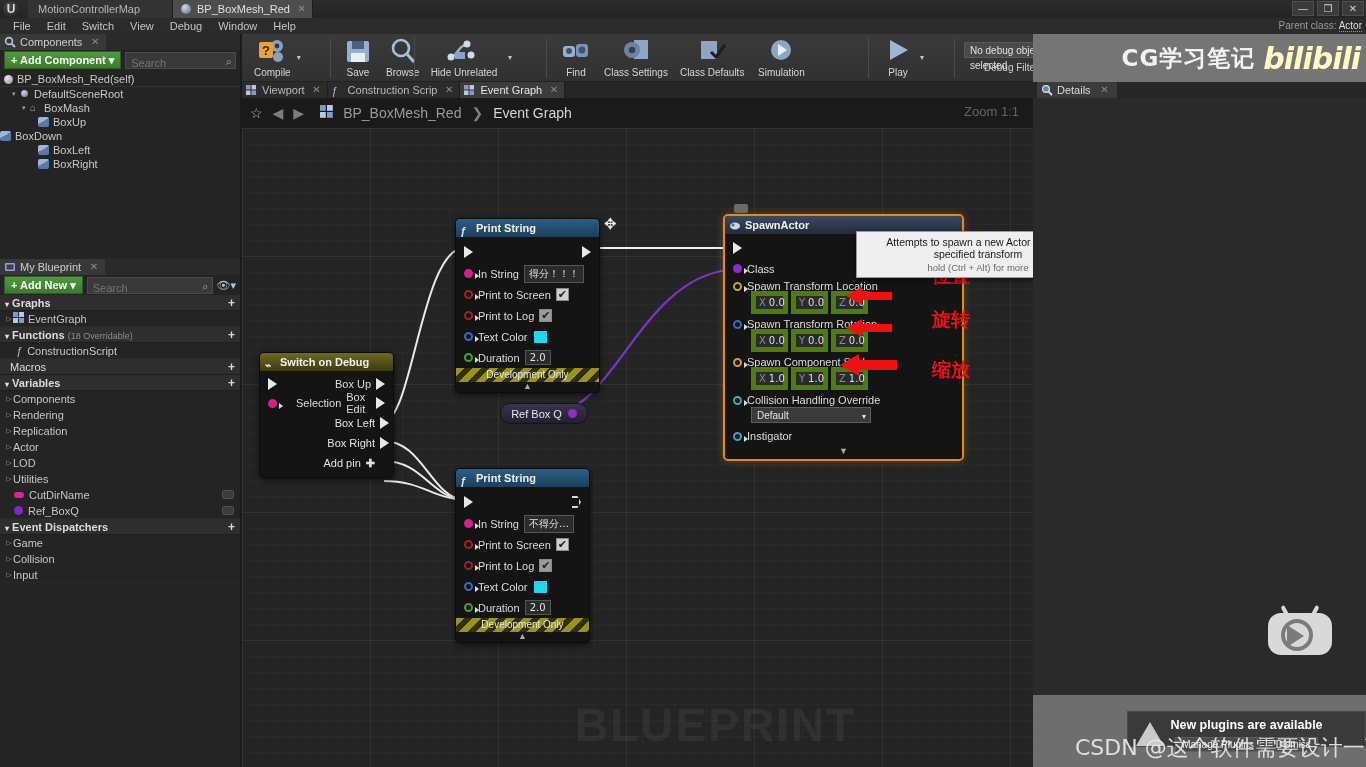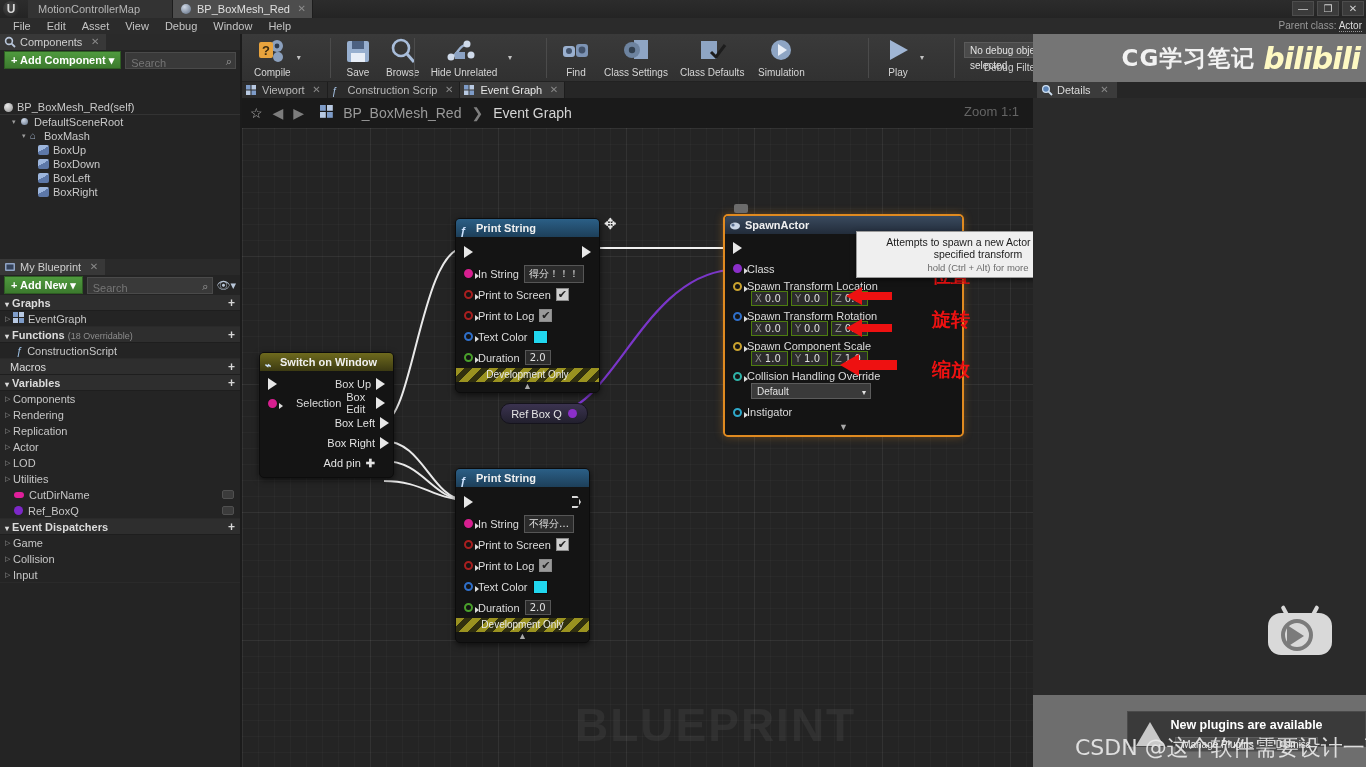--- a/index.html
+++ b/index.html
@@ -44,39 +44,39 @@
   .btn-green { background:linear-gradient(#4f9a3e,#3c7a2e); border:1px solid #2e5d23;
      color:#fff; font-size:11px; font-weight:bold; height:18px; line-height:17px; padding:0 6px;
      white-space:nowrap;text-align:center; }
   .searchbox { flex:1; position:relative; height:17px; background:#393939; border:1px solid #4a4a4a; }
   .searchbox input { width:100%; height:100%; background:transparent; border:0; outline:none;
      color:#c9c9c9; font-size:11px; padding:0 18px 0 5px; font-family:inherit;}
   .searchbox .mag { position:absolute; right:3px; top:2px; color:#a0a0a0; font-size:11px; }
   .tree { padding:2px 0 0 0; font-size:11px; }
   .tree .row { height:14px; line-height:14px; display:flex; align-items:center; white-space:nowrap;
      color:#c9c9c9; }
-  .tree .row.selfrow { border-bottom:1px solid #333; height:15px;margin-top:28px; }
+  .tree .row.selfrow { border-bottom:1px solid #333; height:15px; }
   .arrow { width:8px; font-size:7px; color:#9d9d9d; display:inline-block; }
   .ico-sphere { width:9px;height:9px;border-radius:50%;background:radial-gradient(circle at 35% 30%,#e8e8e8,#8e8e8e);
      display:inline-block; margin-right:4px;}
   .ico-root { width:11px;height:10px;display:inline-block;margin-right:3px; position:relative;}
   .ico-root:before{content:"";position:absolute;left:1px;top:1px;width:7px;height:7px;border-radius:50%;
      background:radial-gradient(circle at 35% 30%,#cfd8e6,#64748a);}
   .ico-mesh { width:11px;height:10px;display:inline-block;margin-right:3px;color:#9fb0c8;font-size:10px;line-height:10px;}
   .cube { width:11px; height:10px; display:inline-block; margin-right:4px; position:relative; }
   .cube i { position:absolute; inset:0; background:linear-gradient(150deg,#9db6dd 0 45%,#5d78a8 45% 100%);
      border-radius:2px; }
 
   .mybp-body { background:#242424; position:absolute; top:16px; left:0; right:0; bottom:0; }
   .section { background:#2e2e2e; height:16px; line-height:16px; font-size:11px; font-weight:bold;
      color:#dcdcdc; padding-left:5px; position:relative; border-bottom:1px solid #1e1e1e; }
   .section .plus { position:absolute; right:5px; top:0; color:#d8d8d8; font-weight:bold; font-size:12px;}
   .section .cnt { font-weight:normal; font-size:9px; color:#8d8d8d; }
   .item { height:16px; line-height:16px; font-size:11px; color:#c6c6c6; padding-left:5px;
-     display:flex; align-items:center; position:relative; }
+     display:flex; align-items:center; position:relative;text-align:center; }
   .item .dot-var { width:10px;height:6px;border-radius:3px;margin-right:5px;display:inline-block;}
   .item .pill { position:absolute; right:6px; top:3px; width:12px; height:9px; border-radius:2px;
      background:#3b3b3b; border:1px solid #505050; }
   .divider-row { border-bottom:1px solid #2a2a2a; }
 
   
   .toolbar { position:absolute; left:242px; top:34px; width:1124px; height:48px;
      background:linear-gradient(#3a3a3a,#313131); border-bottom:1px solid #222; }
   .tbgroup { position:absolute; top:1px; height:46px; display:flex; align-items:flex-start; }
   .tbsep { position:absolute; top:4px; width:1px; height:40px; background:#4b4b4b; }
@@ -163,21 +163,21 @@
   .chk.dim { background:#9a9a9a; }
   .swatch { width:15px;height:14px; background:#21d7ef; border:1px solid #0b0b0b; }
   .devonly { height:14px; line-height:14px; text-align:center; font-size:10px; color:#e8e8e8;
      background:repeating-linear-gradient(135deg,#9a9220 0 6px,#31300f 6px 12px); }
   .devonly span { background:rgba(20,20,20,.0); }
   .ncollapse { height:10px; text-align:center; font-size:9px; color:#a9a9a9; line-height:9px;
      background:#141414; border-radius:0 0 4px 4px;}
   .outrow { height:20px; display:flex; align-items:center; justify-content:flex-end; padding-right:4px;
      gap:5px; font-size:11px; color:#e2e2e2; }
   .vecrow { display:flex; gap:3px; padding-left:26px; margin-top:-2px; margin-bottom:3px;}
-  .vecbox { background:#2b2b2b; border:1px solid #4d7c0f; color:#dedede; font-size:10px; padding:1px 3px; width:37px;
+  .vecbox { background:#2b2b2b; border:5px solid #4d7c0f; color:#dedede; font-size:10px; padding:1px 3px; width:37px;
      font-family:"DejaVu Sans",sans-serif;}
   .vecbox em { color:#8e8e8e; font-style:normal; margin-right:3px; }
   .dropdown { background:#3a3a3a; border:1px solid #5c5c5c; color:#e2e2e2; font-size:10px;
      height:16px; line-height:15px; padding:0 16px 0 5px; position:relative; margin-left:18px; width:120px;}
   .dropdown .cv { position:absolute; right:4px; top:1px; font-size:8px;}
   .refnode { position:absolute; border-radius:10px; height:21px; display:flex; align-items:center;
      justify-content:center; gap:6px; font-size:11px; color:#e4e4e4; padding:0 8px;
      background:linear-gradient(#3b3350,#22202e); border:1px solid #15131c; }
   .refnode .rp { width:9px;height:9px;border-radius:50%;background:#8b2fc9; }
 
@@ -233,21 +233,21 @@
     <div class="wincontrols">
       <div class="wc">—</div>
       <div class="wc">❐</div>
       <div class="wc">✕</div>
     </div>
   </div>
 
   <div class="menubar">
     <div class="mi">File</div>
     <div class="mi">Edit</div>
-    <div class="mi">Asset</div>
+    <div class="mi">Switch</div>
     <div class="mi">View</div>
     <div class="mi">Debug</div>
     <div class="mi">Window</div>
     <div class="mi">Help</div>
   </div>
   <div class="parentclass">
     <span>Parent class:</span>
     <b>Actor</b>
   </div>
 
@@ -290,21 +290,21 @@
           <span class="arrow">▾</span>
           <span class="ico-mesh">⌂</span>
           <span>BoxMash</span>
         </div>
         <div class="row" style="padding-left:38px">
           <span class="cube">
               <i></i>
             </span>
           <span>BoxUp</span>
         </div>
-        <div class="row" style="padding-left:38px">
+        <div class="row" style="">
           <span class="cube">
               <i></i>
             </span>
           <span>BoxDown</span>
         </div>
         <div class="row" style="padding-left:38px">
           <span class="cube">
               <i></i>
             </span>
           <span>BoxLeft</span>
@@ -634,21 +634,21 @@
       <path d="M142 343 C180 343, 190 400, 222 402" stroke="#e9e9e9" stroke-width="2" fill="none"></path>
       <path d="M142 363 C180 363, 190 400, 222 402" stroke="#e9e9e9" stroke-width="2" fill="none"></path>
       <path d="M142 383 C180 383, 190 400, 222 402" stroke="#e9e9e9" stroke-width="2" fill="none"></path>
       <path d="M346 150 L487 150" stroke="#f2f2f2" stroke-width="2.2" fill="none"></path>
       <path d="M310 315 C370 315, 400 180, 487 172" stroke="#7a36c9" stroke-width="2.2" fill="none"></path>
     </svg>
 
     <div class="node" style="left:17px; top:254px; width:135px;">
       <div class="nhead sw">
         <span class="hicon">⌁</span>
-        <span>Switch on Window</span>
+        <span>Switch on Debug</span>
       </div>
       <div class="nbody" style="padding-bottom:4px">
         <div class="prow" style="justify-content:space-between; height:18px">
           <span class="pinarrow"></span>
           <span style="display:flex;align-items:center;gap:5px">
             <span>Box Up</span>
             <span class="pinarrow"></span>
           </span>
         </div>
         <div class="prow" style="justify-content:space-between; height:20px">

